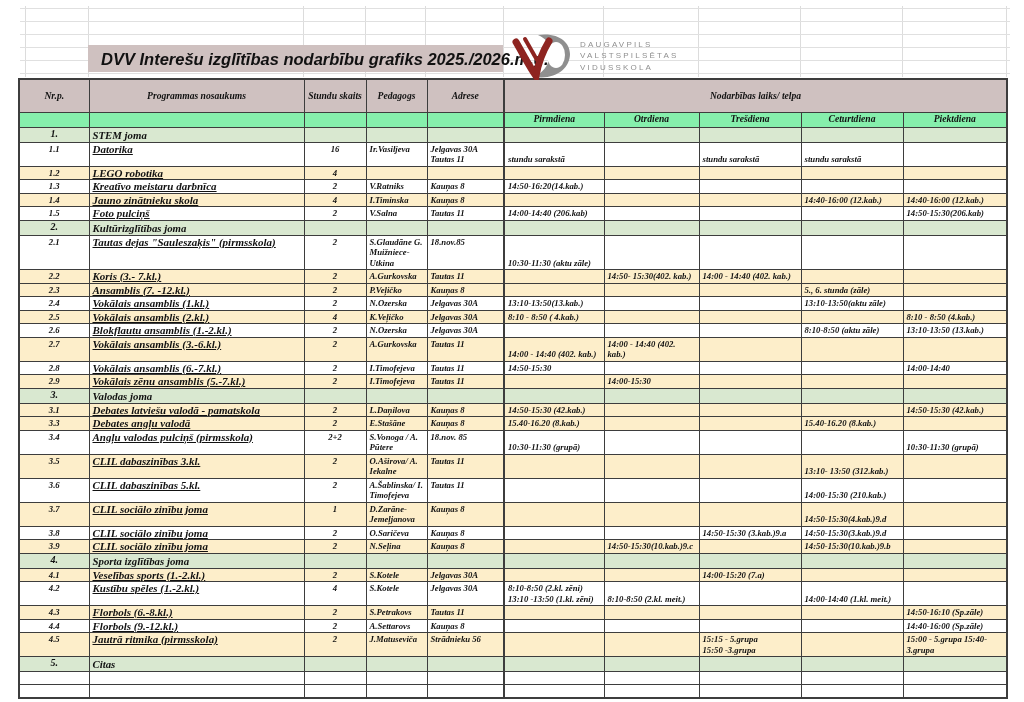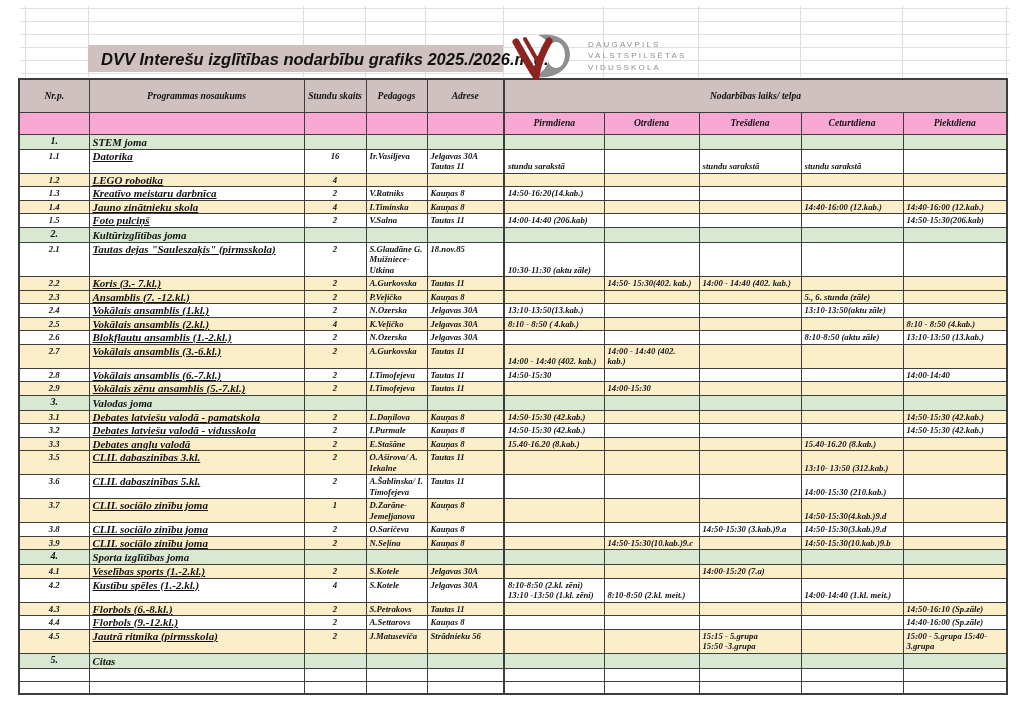--- a/index.html
+++ b/index.html
@@ -7,31 +7,31 @@
         font-family:"Liberation Serif",serif;}
   
   #topgrid{position:absolute;left:0;top:0;width:1024px;height:78px;z-index:0;}
   .vline{position:absolute;width:1px;background:#dcdcdc;}
   .hline{position:absolute;height:1px;background:#e0e0e0;}
   
   .titlebar{position:absolute;left:88px;top:45px;width:415px;height:27px;z-index:2;
             background:var(--hdr);display:flex;align-items:center;padding-left:13px;box-sizing:border-box;}
   .titlebar span{font:italic bold 16.5px/18px "Liberation Sans",sans-serif;color:#111;white-space:nowrap;}
   
-  .logo{position:absolute;left:512px;top:32px;z-index:2;display:flex;align-items:center;gap:8px;}
+  .logo{position:absolute;left:512px;top:32px;z-index:2;display:flex;align-items:center;}
   .logotext{margin-left:4px;font-family:"Liberation Sans",sans-serif;font-size:8px;
             color:#8f8f8f;letter-spacing:2.2px;line-height:11.5px;}
   
   .tbl{position:absolute;left:18px;top:78px;width:988px;z-index:1;border-collapse:collapse;
        table-layout:fixed;border:2px solid var(--bdr);}
   .tbl th,.tbl td{border:1px solid var(--bdr);padding:1px 3px;box-sizing:border-box;
        font:italic bold 8.7px/10.5px "Liberation Serif",serif;color:#111;
        white-space:pre-line;overflow:hidden;vertical-align:top;text-align:left;}
   .tbl thead tr.ha th{background:var(--hdr);text-align:center;font-size:9.6px;height:33px;vertical-align:middle;}
-  .tbl thead tr.hb th{background:#f9a8d4;text-align:center;font-size:9.6px;height:22px;vertical-align:middle;}
+  .tbl thead tr.hb th{background:#86efac;text-align:center;font-size:9.6px;height:15px;vertical-align:middle;}
   .tbl th:nth-child(5),.tbl td:nth-child(5){border-right-width:2px;}
   td.nr,td.hours{text-align:center;}
   td.pname{font-size:11px;text-decoration:underline;}
   td.day{vertical-align:bottom;}
   tr.sec td{background:var(--grn);height:14px;}
   tr.sec td.lbl{font-size:10.8px;line-height:12px;}
   tr.sec td.nr{font-size:10px;}
   tr.beige td{background:var(--bg2);}
   tr.white td{background:#fff;}
   tr.program-height td{height:13px;}
@@ -326,43 +326,43 @@
           <td class="pname">Debates latviešu valodā - pamatskola</td>
           <td class="hours">2</td>
           <td class="tch">L.Daņilova</td>
           <td class="adr">Kauņas 8</td>
           <td class="day">14:50-15:30 (42.kab.)</td>
           <td class="day"></td>
           <td class="day"></td>
           <td class="day"></td>
           <td class="day">14:50-15:30 (42.kab.)</td>
         </tr>
-        <tr class="white program-height">
-          <td class="nr">3.2</td>
-          <td class="pname">Debates latviešu valodā - vidusskola</td>
-          <td class="hours">2</td>
-          <td class="tch">I.Purmale</td>
-          <td class="adr">Kauņas 8</td>
-          <td class="day">14:50-15:30 (42.kab.)</td>
-          <td class="day"></td>
-          <td class="day"></td>
-          <td class="day"></td>
-          <td class="day">14:50-15:30 (42.kab.)</td>
-        </tr>
         <tr class="beige program-height">
           <td class="nr">3.3</td>
           <td class="pname">Debates angļu valodā</td>
           <td class="hours">2</td>
           <td class="tch">E.Stašāne</td>
           <td class="adr">Kauņas 8</td>
           <td class="day">15.40-16.20 (8.kab.)</td>
           <td class="day"></td>
           <td class="day"></td>
           <td class="day">15.40-16.20 (8.kab.)</td>
           <td class="day"></td>
+        </tr>
+        <tr class="white program-height">
+          <td class="nr">3.4</td>
+          <td class="pname">Angļu valodas pulciņš (pirmsskola)</td>
+          <td class="hours">2+2</td>
+          <td class="tch">S.Vonoga / A. Pūtere</td>
+          <td class="adr">18.nov. 85</td>
+          <td class="day">10:30-11:30 (grupā)</td>
+          <td class="day"></td>
+          <td class="day"></td>
+          <td class="day"></td>
+          <td class="day">10:30-11:30 (grupā)</td>
         </tr>
         <tr class="beige program-height">
           <td class="nr">3.5</td>
           <td class="pname">CLIL dabaszinības 3.kl.</td>
           <td class="hours">2</td>
           <td class="tch">O.Aširova/ A. Iekalne</td>
           <td class="adr">Tautas 11</td>
           <td class="day"></td>
           <td class="day"></td>
           <td class="day"></td>

